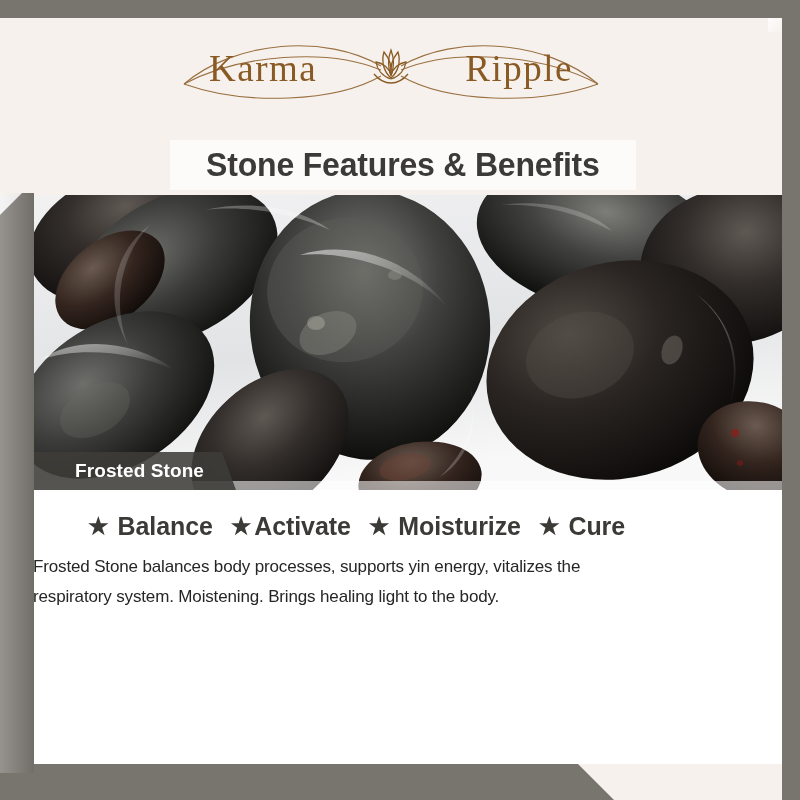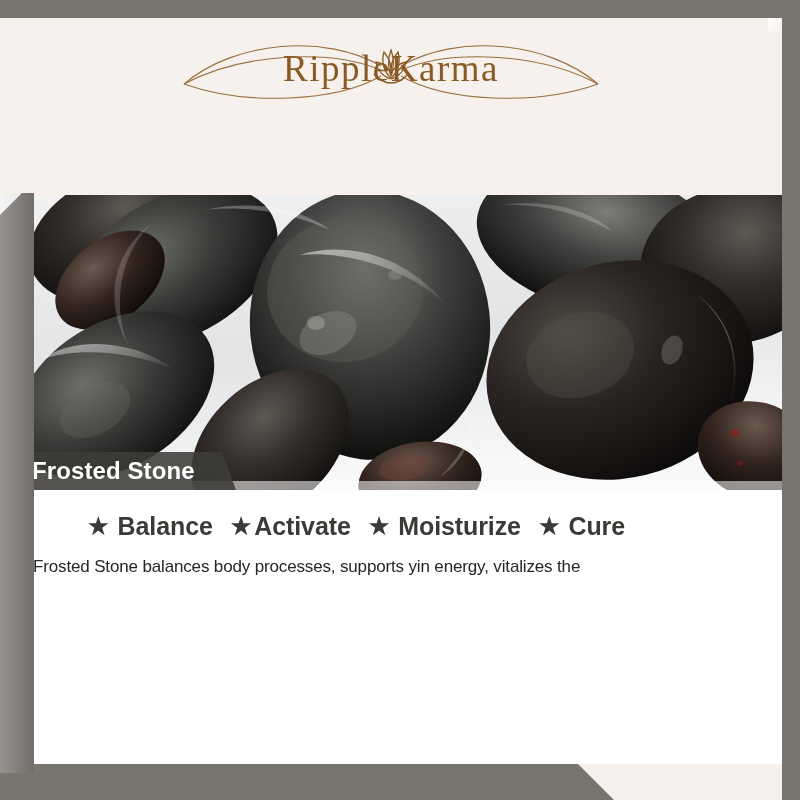--- a/index.html
+++ b/index.html
@@ -171,26 +171,26 @@
     position: absolute;
     inset: 0;
     width: 236px;
     height: 38px;
     background: rgba(62,60,56,0.88);
     clip-path: polygon(0 0, 222px 0, 236px 38px, 0 38px);
   }
   .caption-text {
     position: relative;
     display: block;
-    padding: 0 0 0 32px;
+    padding: 0 0 0 75px;
     line-height: 38px;
     color: #ffffff;
     font-family: "Liberation Sans Narrow", "Liberation Sans", sans-serif;
     font-weight: bold;
-    font-size: 24px;
+    font-size: 19px;
     letter-spacing: 0.1px;
     white-space: nowrap;
   }
 
   
   .body-area {
     position: absolute;
     top: 490px;
     left: 0;
     width: 782px;
@@ -251,25 +251,28 @@
         </g>
         <g fill="none" stroke="#8a5a24" stroke-width="1.3">
           <path d="M215 47 C 206 44, 201 37, 200 30 C 207 31, 213 36, 215 43"></path>
           <path d="M215 47 C 224 44, 229 37, 230 30 C 223 31, 217 36, 215 43"></path>
           <path d="M215 46 C 208 40, 205 30, 208 20 C 213 26, 216 34, 215 43"></path>
           <path d="M215 46 C 222 40, 225 30, 222 20 C 217 26, 214 34, 215 43"></path>
           <path d="M215 44 C 212 36, 212 26, 215 18 C 218 26, 218 36, 215 44"></path>
           <path d="M198 42 C 203 48, 209 51, 215 51 C 221 51, 227 48, 232 42"></path>
         </g>
       </svg>
+      <span class="brand-word left">Karma</span>
       <span class="brand-word right">Ripple</span>
-      <span class="brand-word left">Karma</span>
     </div>
   </div>
 
+  <div class="title-plate">
+    <span class="title-text">Stone Features &amp; Benefits</span>
+  </div>
 
   <div class="photo">
     <svg viewBox="0 0 782 295" preserveAspectRatio="none">
       <defs>
         <radialGradient id="g1" cx="40%" cy="32%" r="72%">
           <stop offset="0%" stop-color="#6e6f6b"></stop>
           <stop offset="48%" stop-color="#3b3c39"></stop>
           <stop offset="100%" stop-color="#121211"></stop>
         </radialGradient>
         <radialGradient id="g2" cx="50%" cy="30%" r="70%">
@@ -350,20 +353,21 @@
     <span class="caption-text">Frosted Stone</span>
   </div>
 
   <div class="body-area">
     <div class="benefits">
       <span class="star">★</span><span class="gap-wide"></span><span>Balance</span><span class="gap-wide"></span><span class="gap-wide"></span><span class="star">★</span><span class="gap-thin"></span><span>Activate</span><span class="gap-wide"></span><span class="gap-wide"></span><span class="star">★</span><span class="gap-wide"></span><span>Moisturize</span><span class="gap-wide"></span><span class="gap-wide"></span><span class="star">★</span><span class="gap-wide"></span><span>Cure</span>
     </div>
 
     <div class="desc">
       <div>Frosted Stone balances body processes, supports yin energy, vitalizes the</div>
+      <div>respiratory system. Moistening. Brings healing light to the body.</div>
     </div>
   </div>
 
   <div class="frame-bottom-fill"></div>
   <div class="frame-bottom"></div>
   <div class="frame-left"></div>
   <div class="frame-left-shade"></div>
   <div class="frame-top"></div>
   <div class="frame-right"></div>
   <div class="corner-top-right-notch"></div>

